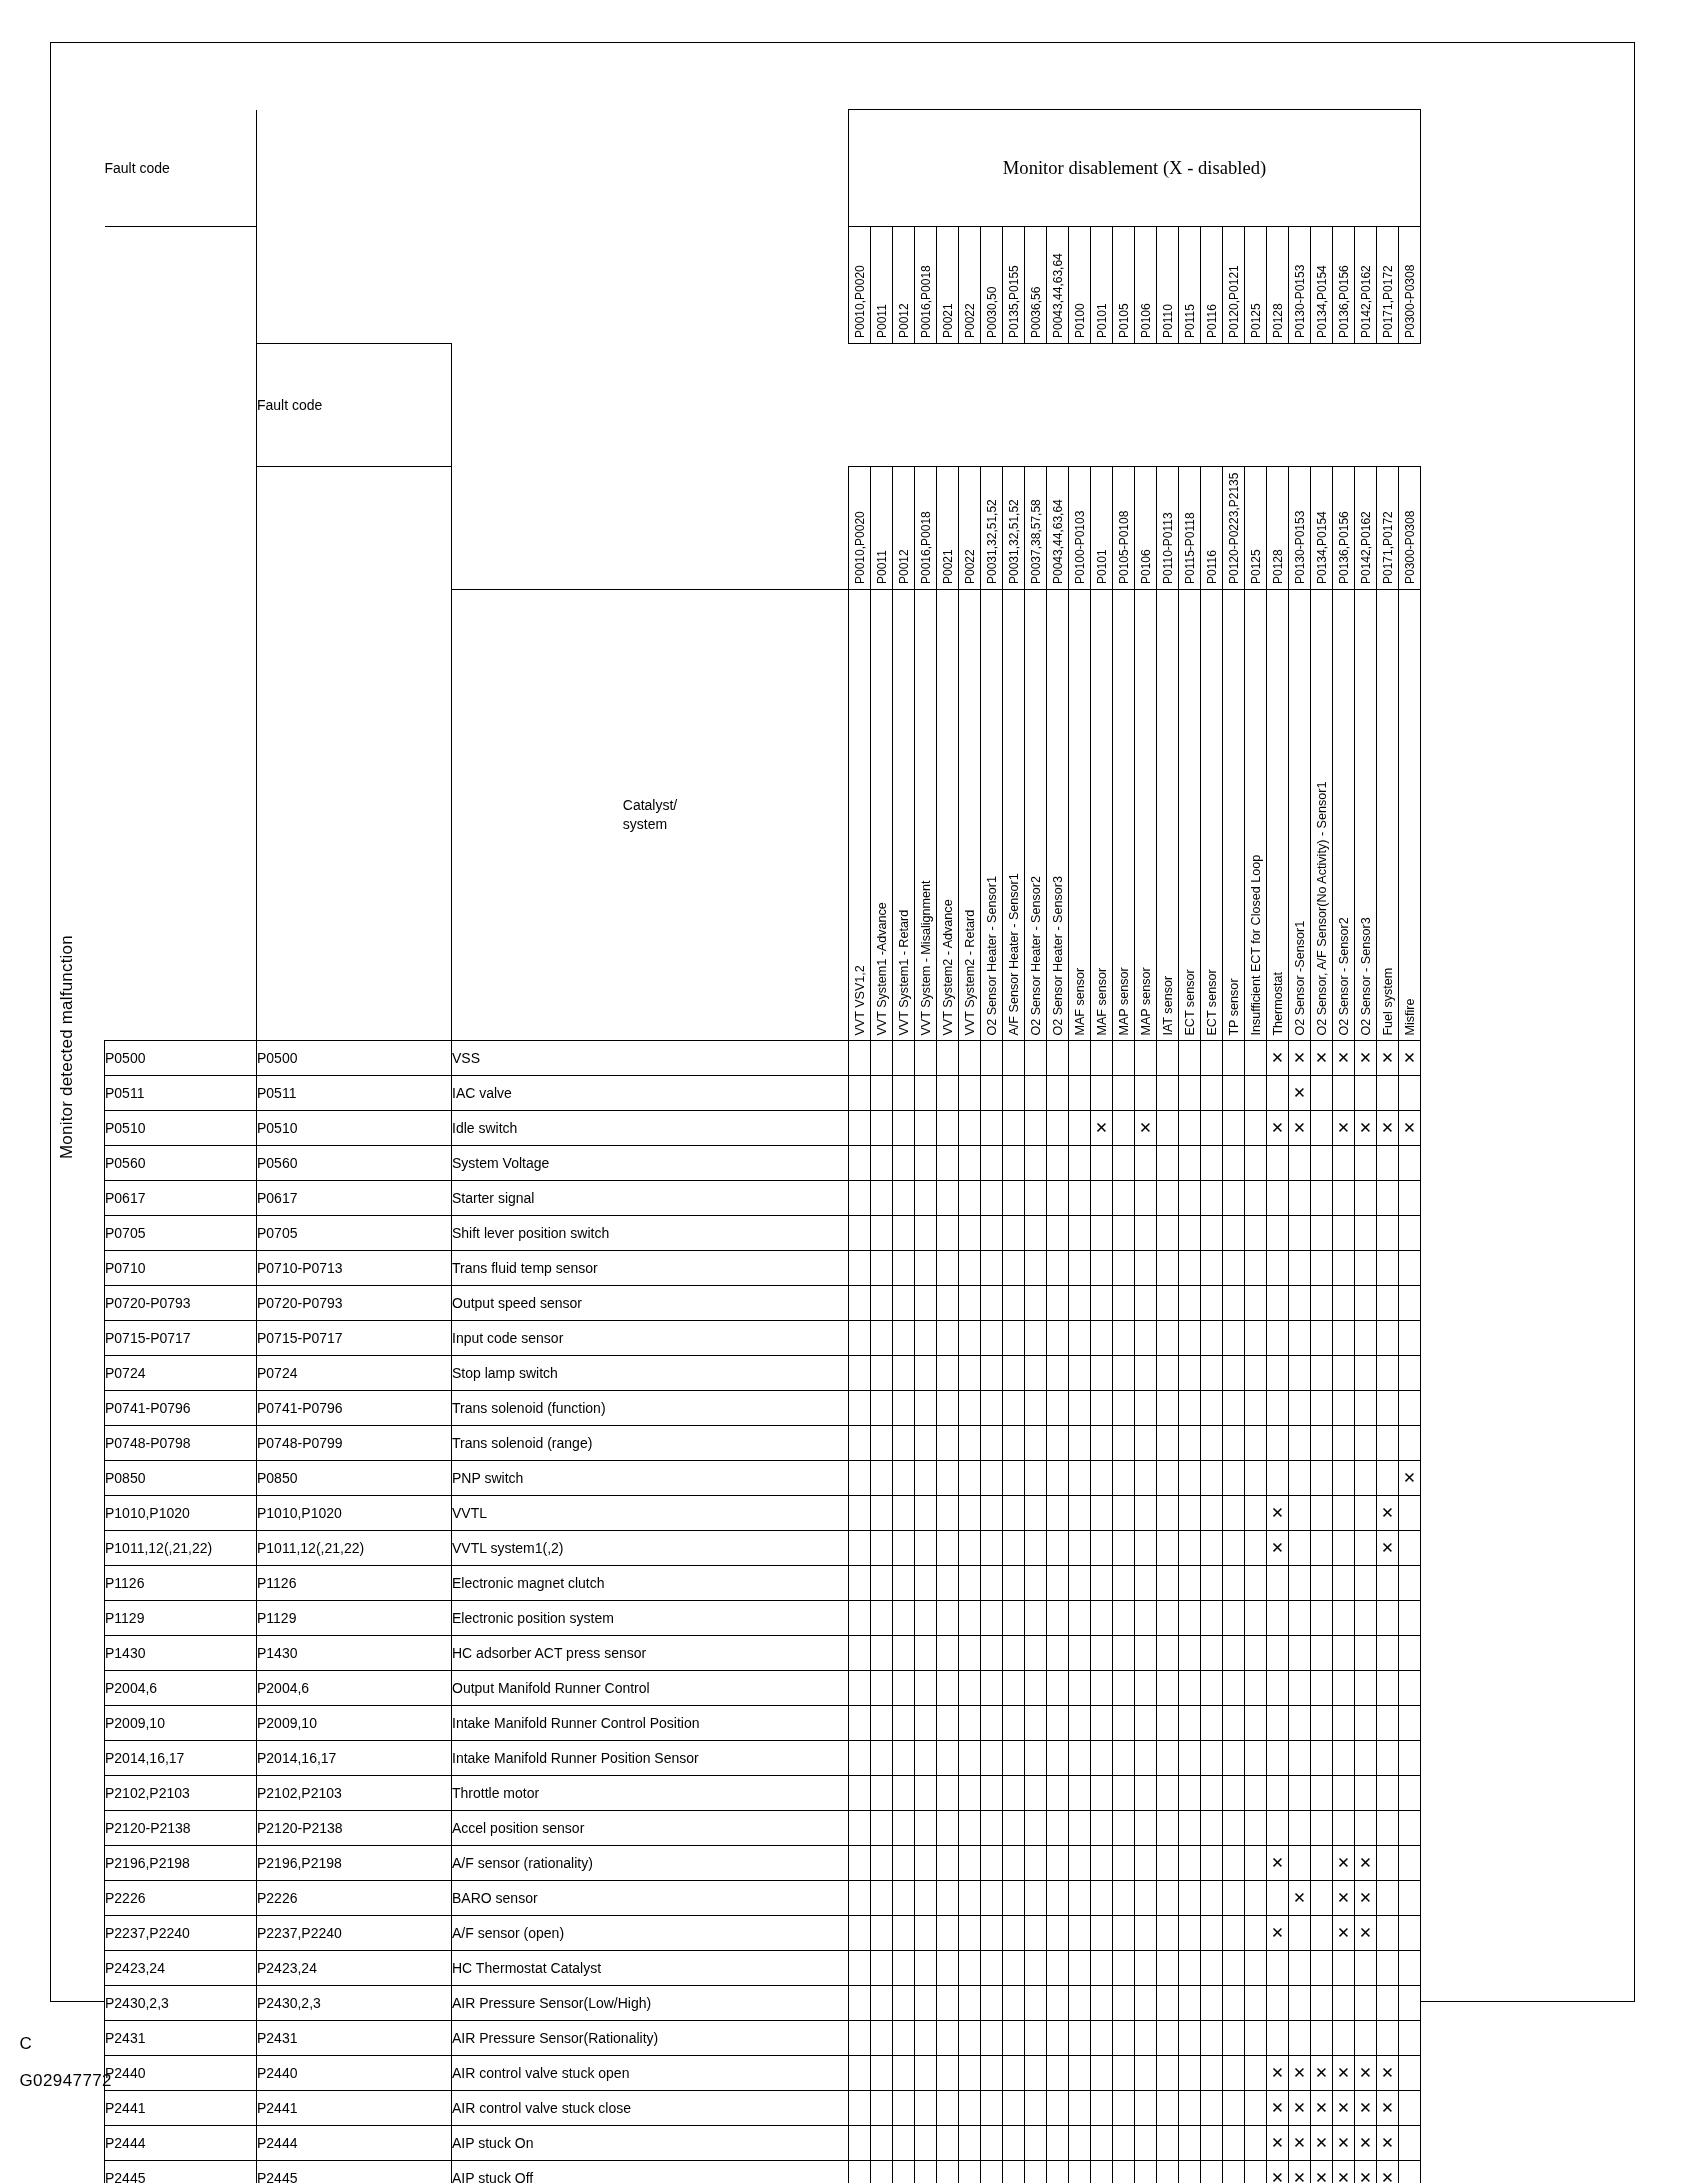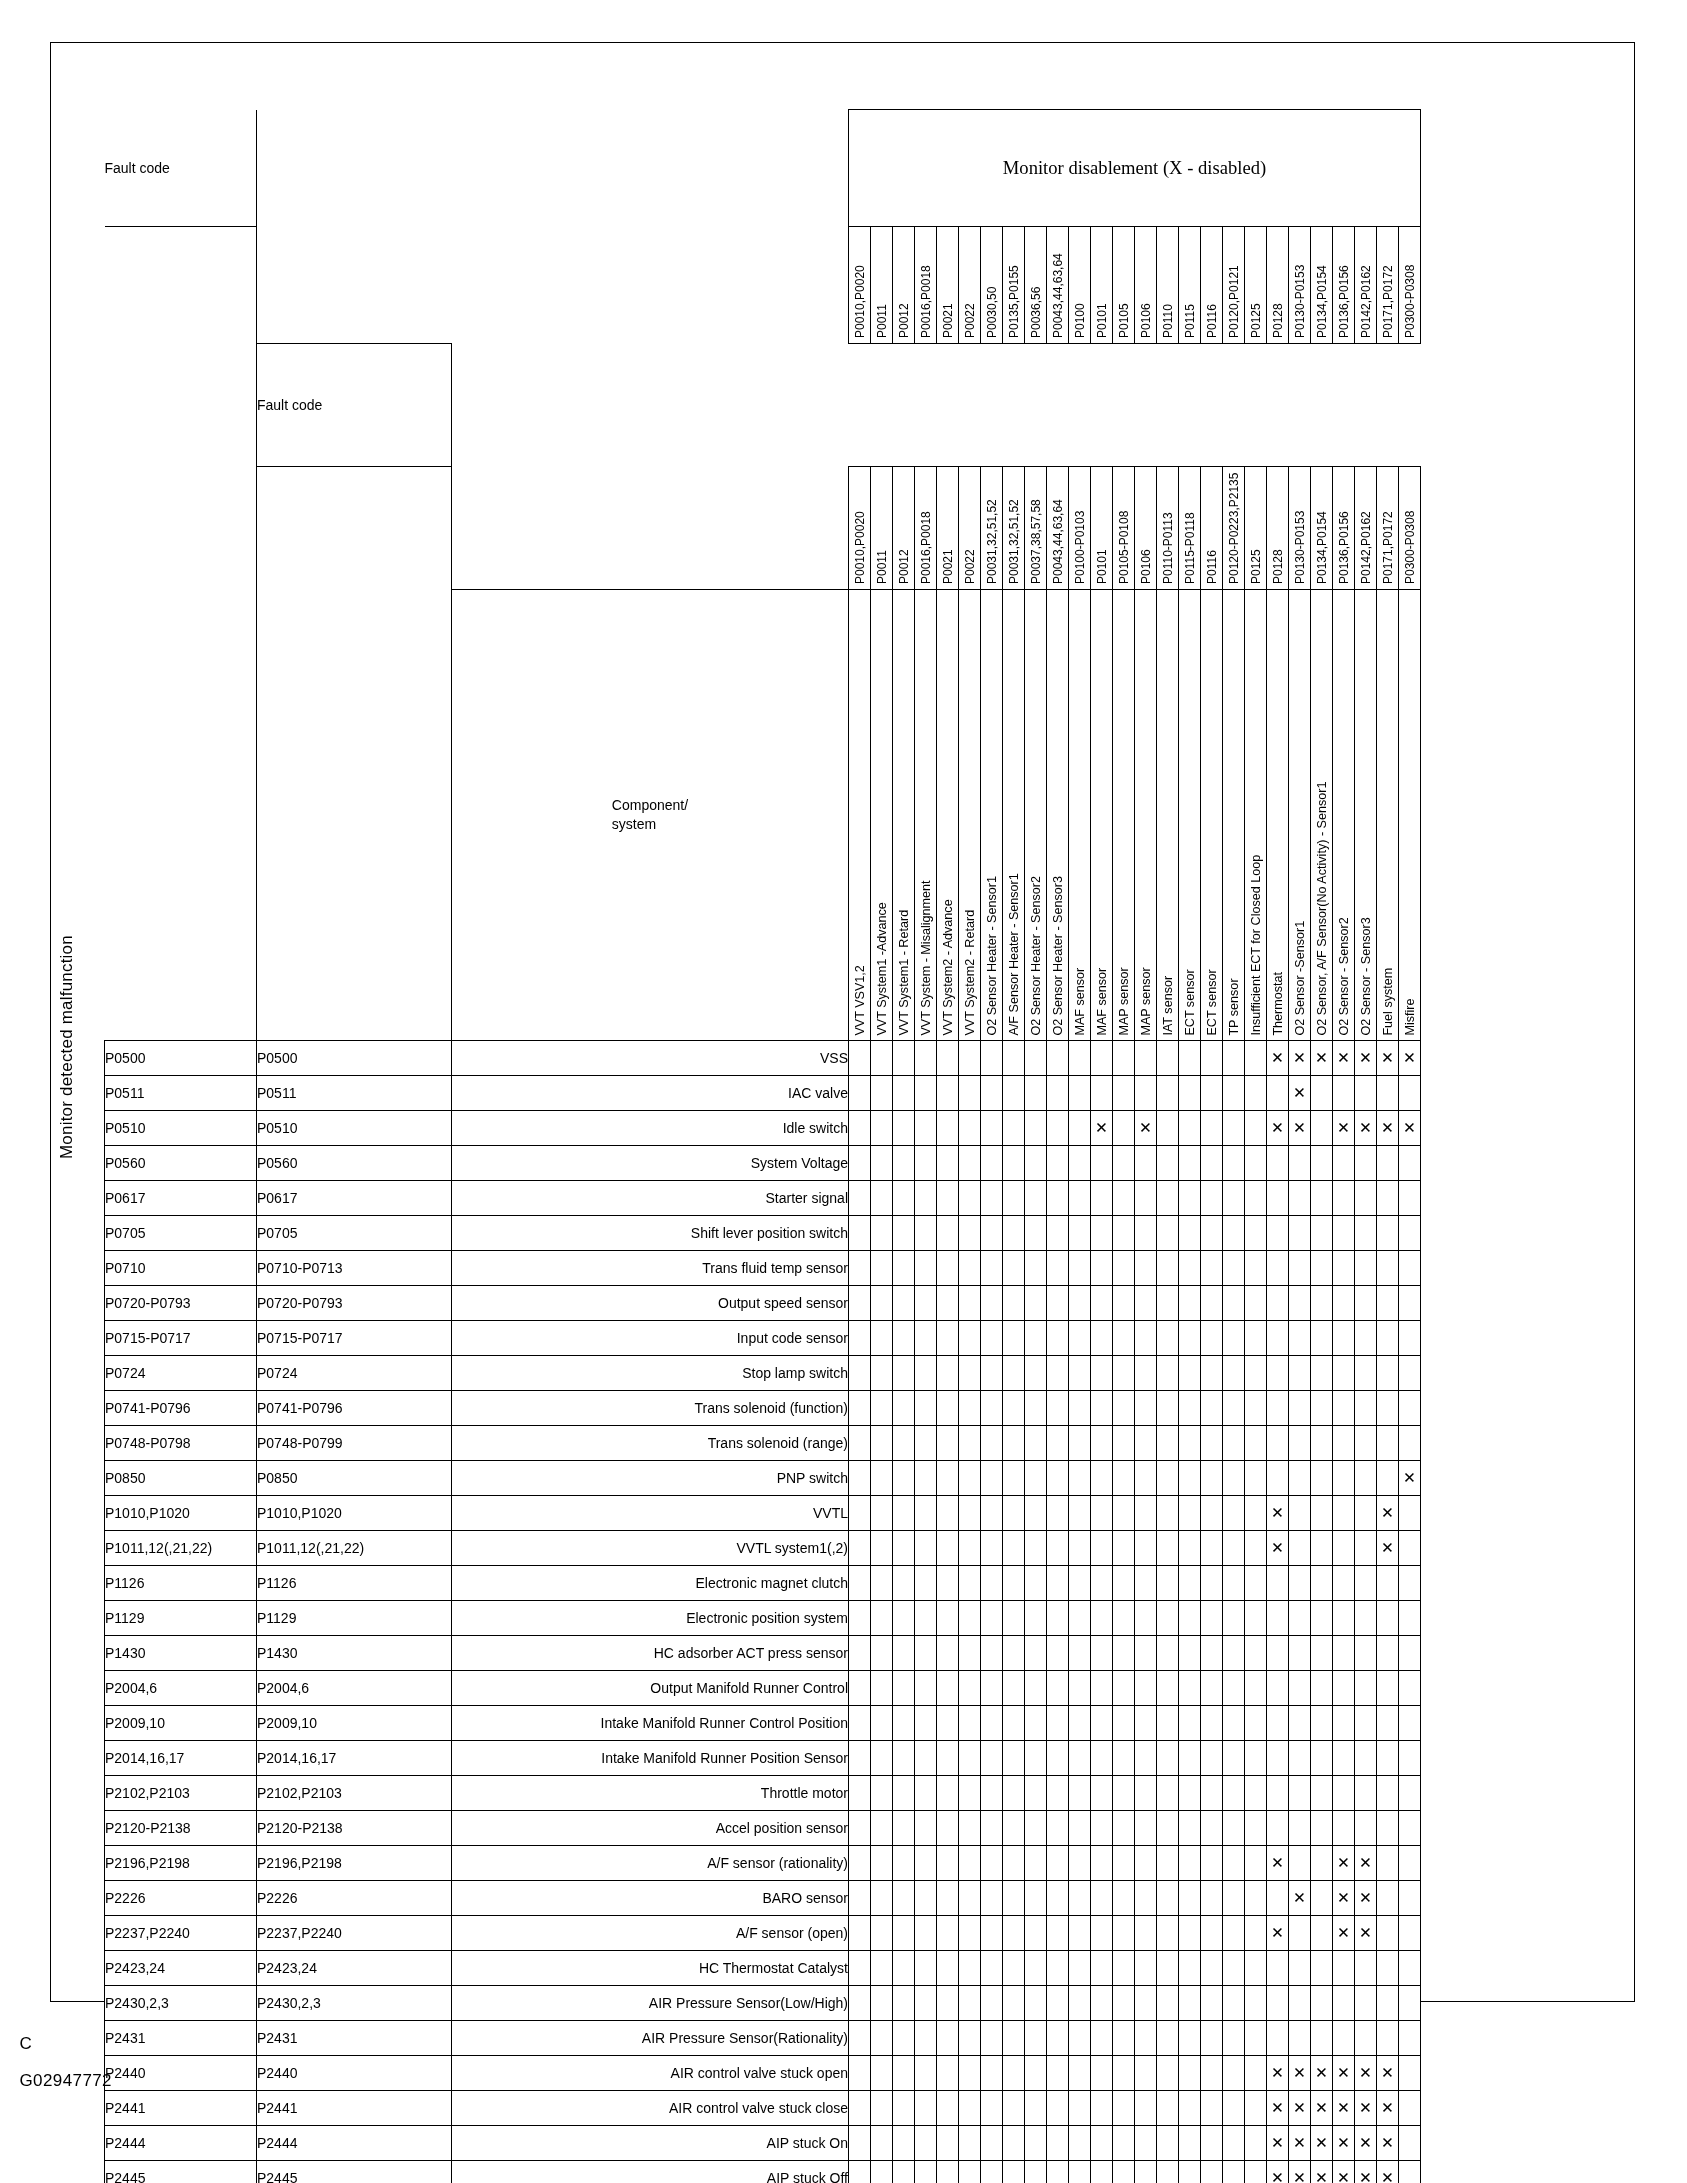--- a/index.html
+++ b/index.html
@@ -98,21 +98,21 @@
   tr.drow{height:35px;margin-top:28px;}
   td.code1,td.code2{
     padding-left:11.3px;
     font-size:14px;
     text-align:left;
     white-space:nowrap;
   }
   td.comp{
     padding-left:11.3px;
     font-size:14px;
-    text-align:right;
+    text-align:left;
     white-space:nowrap;
     border-right:1.6px solid #000 !important;
   }
   td.mark{
     text-align:center;
     font-size:15.4px;
     font-weight:bold;
     font-family:"Liberation Sans", sans-serif;
   }
   
@@ -347,21 +347,21 @@
         <td class="vhead sep-l">
           <span class="vtxt">P0300-P0308</span>
         </td>
       </tr>
 
     <tr class="h-row3" id="row-comp-heads">
       <td class="c-fc1" style="border-left:none;border-bottom:none;border-top:none;"></td>
       <td class="c-fc2" style="border-bottom:none;border-top:none;"></td>
       <td class="c-cs lbl-box lbl-cs">
         <span class="cs-inner">
-          <span>Component/</span><br>
+          <span>Catalyst/</span><br>
           <span>system</span>
         </span>
       </td>
     <td class="vhead sep-l">
           <span class="vtxt">VVT VSV1,2</span>
         </td>
         <td class="vhead">
           <span class="vtxt">VVT System1 -Advance</span>
         </td>
         <td class="vhead">

